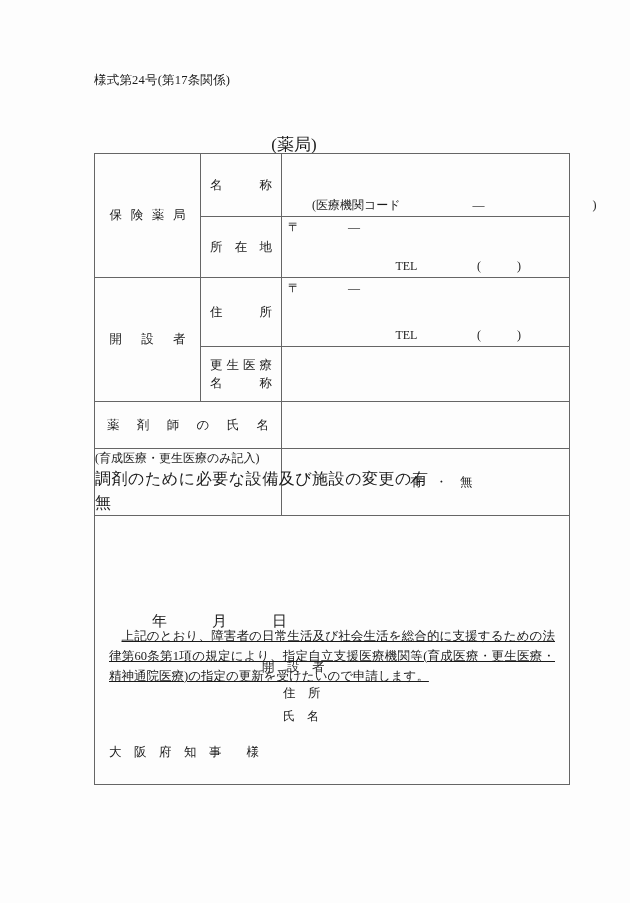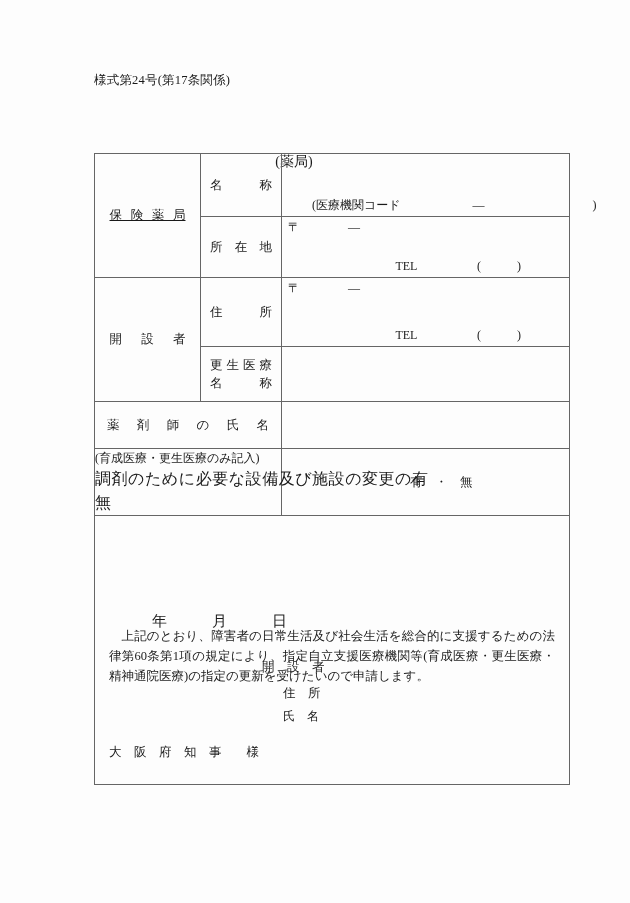--- a/index.html
+++ b/index.html
@@ -40,23 +40,22 @@
     text-align: center;
     font-size: 13.5px;
     letter-spacing: 0.3px;
     white-space: nowrap;
   }
   .doc-subtitle {
     position: absolute;
     left: 0; top: 133px;
     width: 556px;
     text-align: center;
-    font-size: 14px;
+    font-size: 17px;
     white-space: nowrap;
-    margin-top: 20px;
   }
 
   
   .form-table {
     position: absolute;
     left: 78px;
     top: 153px;
     width: 475px;
     border-collapse: collapse;
     table-layout: fixed;
@@ -147,21 +146,21 @@
     height: 268px;
     vertical-align: top;
     position: relative;
   }
   .statement {
     padding: 12px 14px 0 14px;
     font-size: 12.5px;
     line-height: 1.62;
     text-align: justify;
   }
-  .statement .p1 { text-indent: 1em; margin: 0; }
+  .statement .p1 { text-indent: 1em; margin: 0; text-decoration: underline; }
 
   .date-line {
     position: absolute;
     left: 57px;
     top: 84px;
     font-size: 15px;
     white-space: pre;
     margin-top: 12px;
   }
   .sig-establisher {
@@ -214,21 +213,21 @@
   <table class="form-table">
     <colgroup>
       <col class="w-sec">
         <col class="w-field">
         <col class="w-val">
     </colgroup>
     <tbody>
 
       <tr>
         <td rowspan="2" class="cell-label">
-          <span class="lbl" style="width:76px;text-decoration:underline;">保険薬局</span>
+          <span class="lbl" style="width:76px;">保険薬局</span>
         </td>
         <td class="h-name cell-label">
           <span class="lbl" style="width:62px;">名称</span>
         </td>
         <td class="h-name">
           <div class="val-inner">
             <span class="code-line">(医療機関コード　　　　　　―　　　　　　　　　)</span>
           </div>
         </td>
       </tr>

